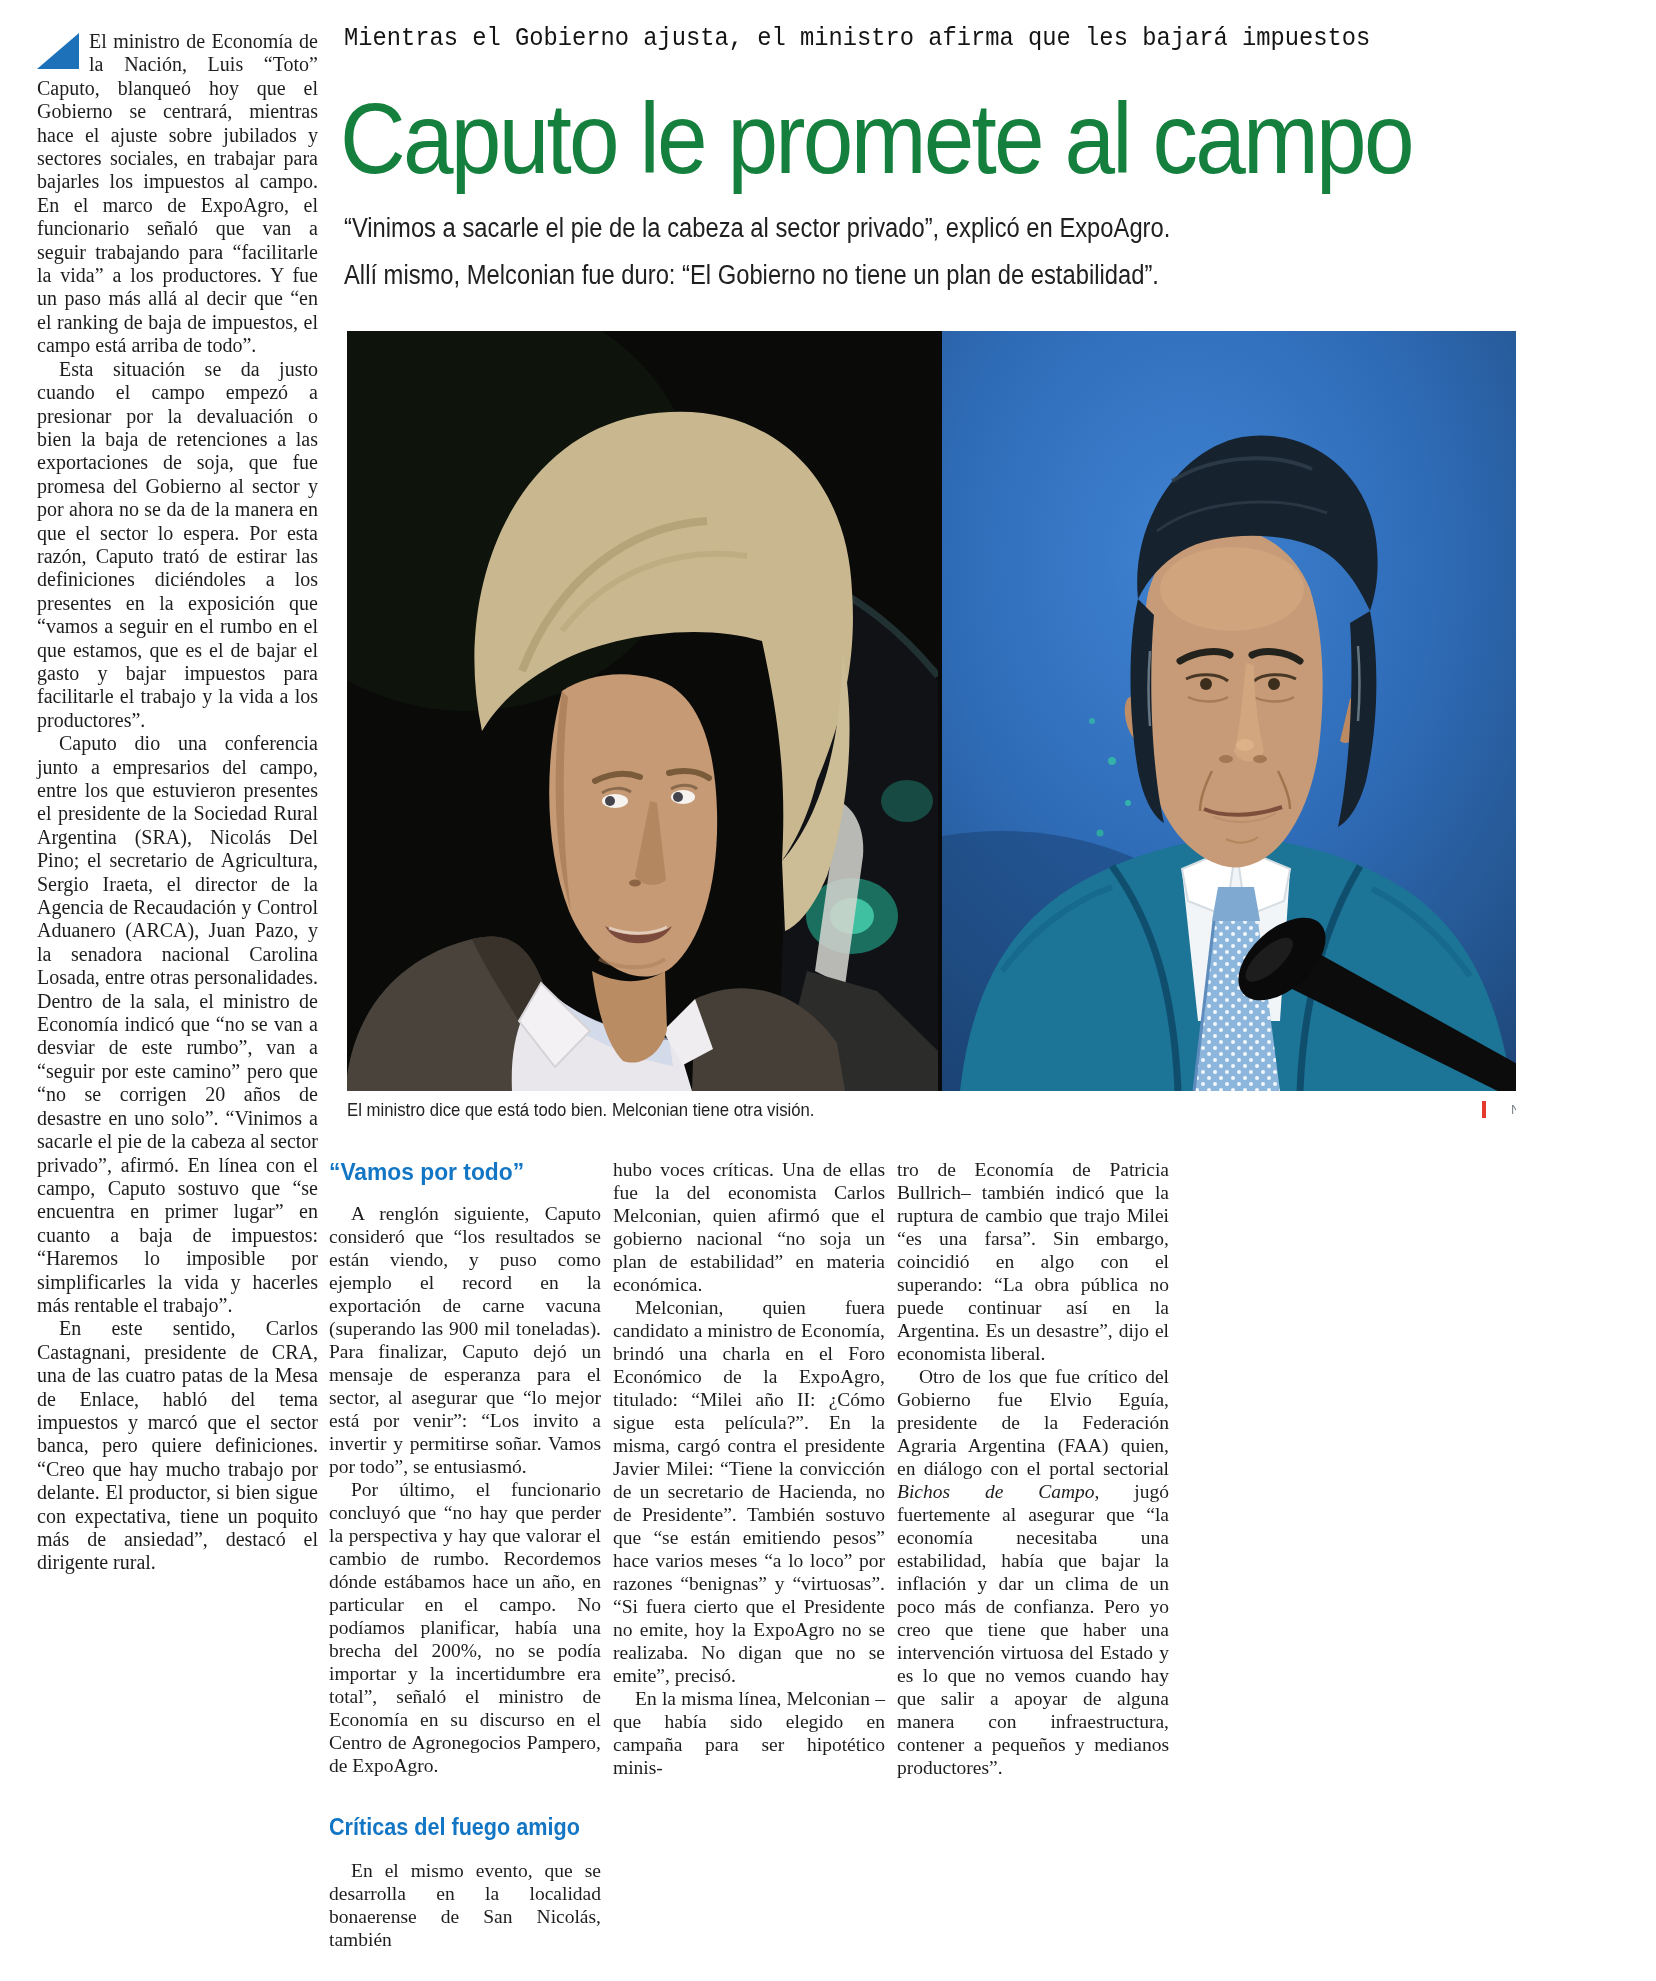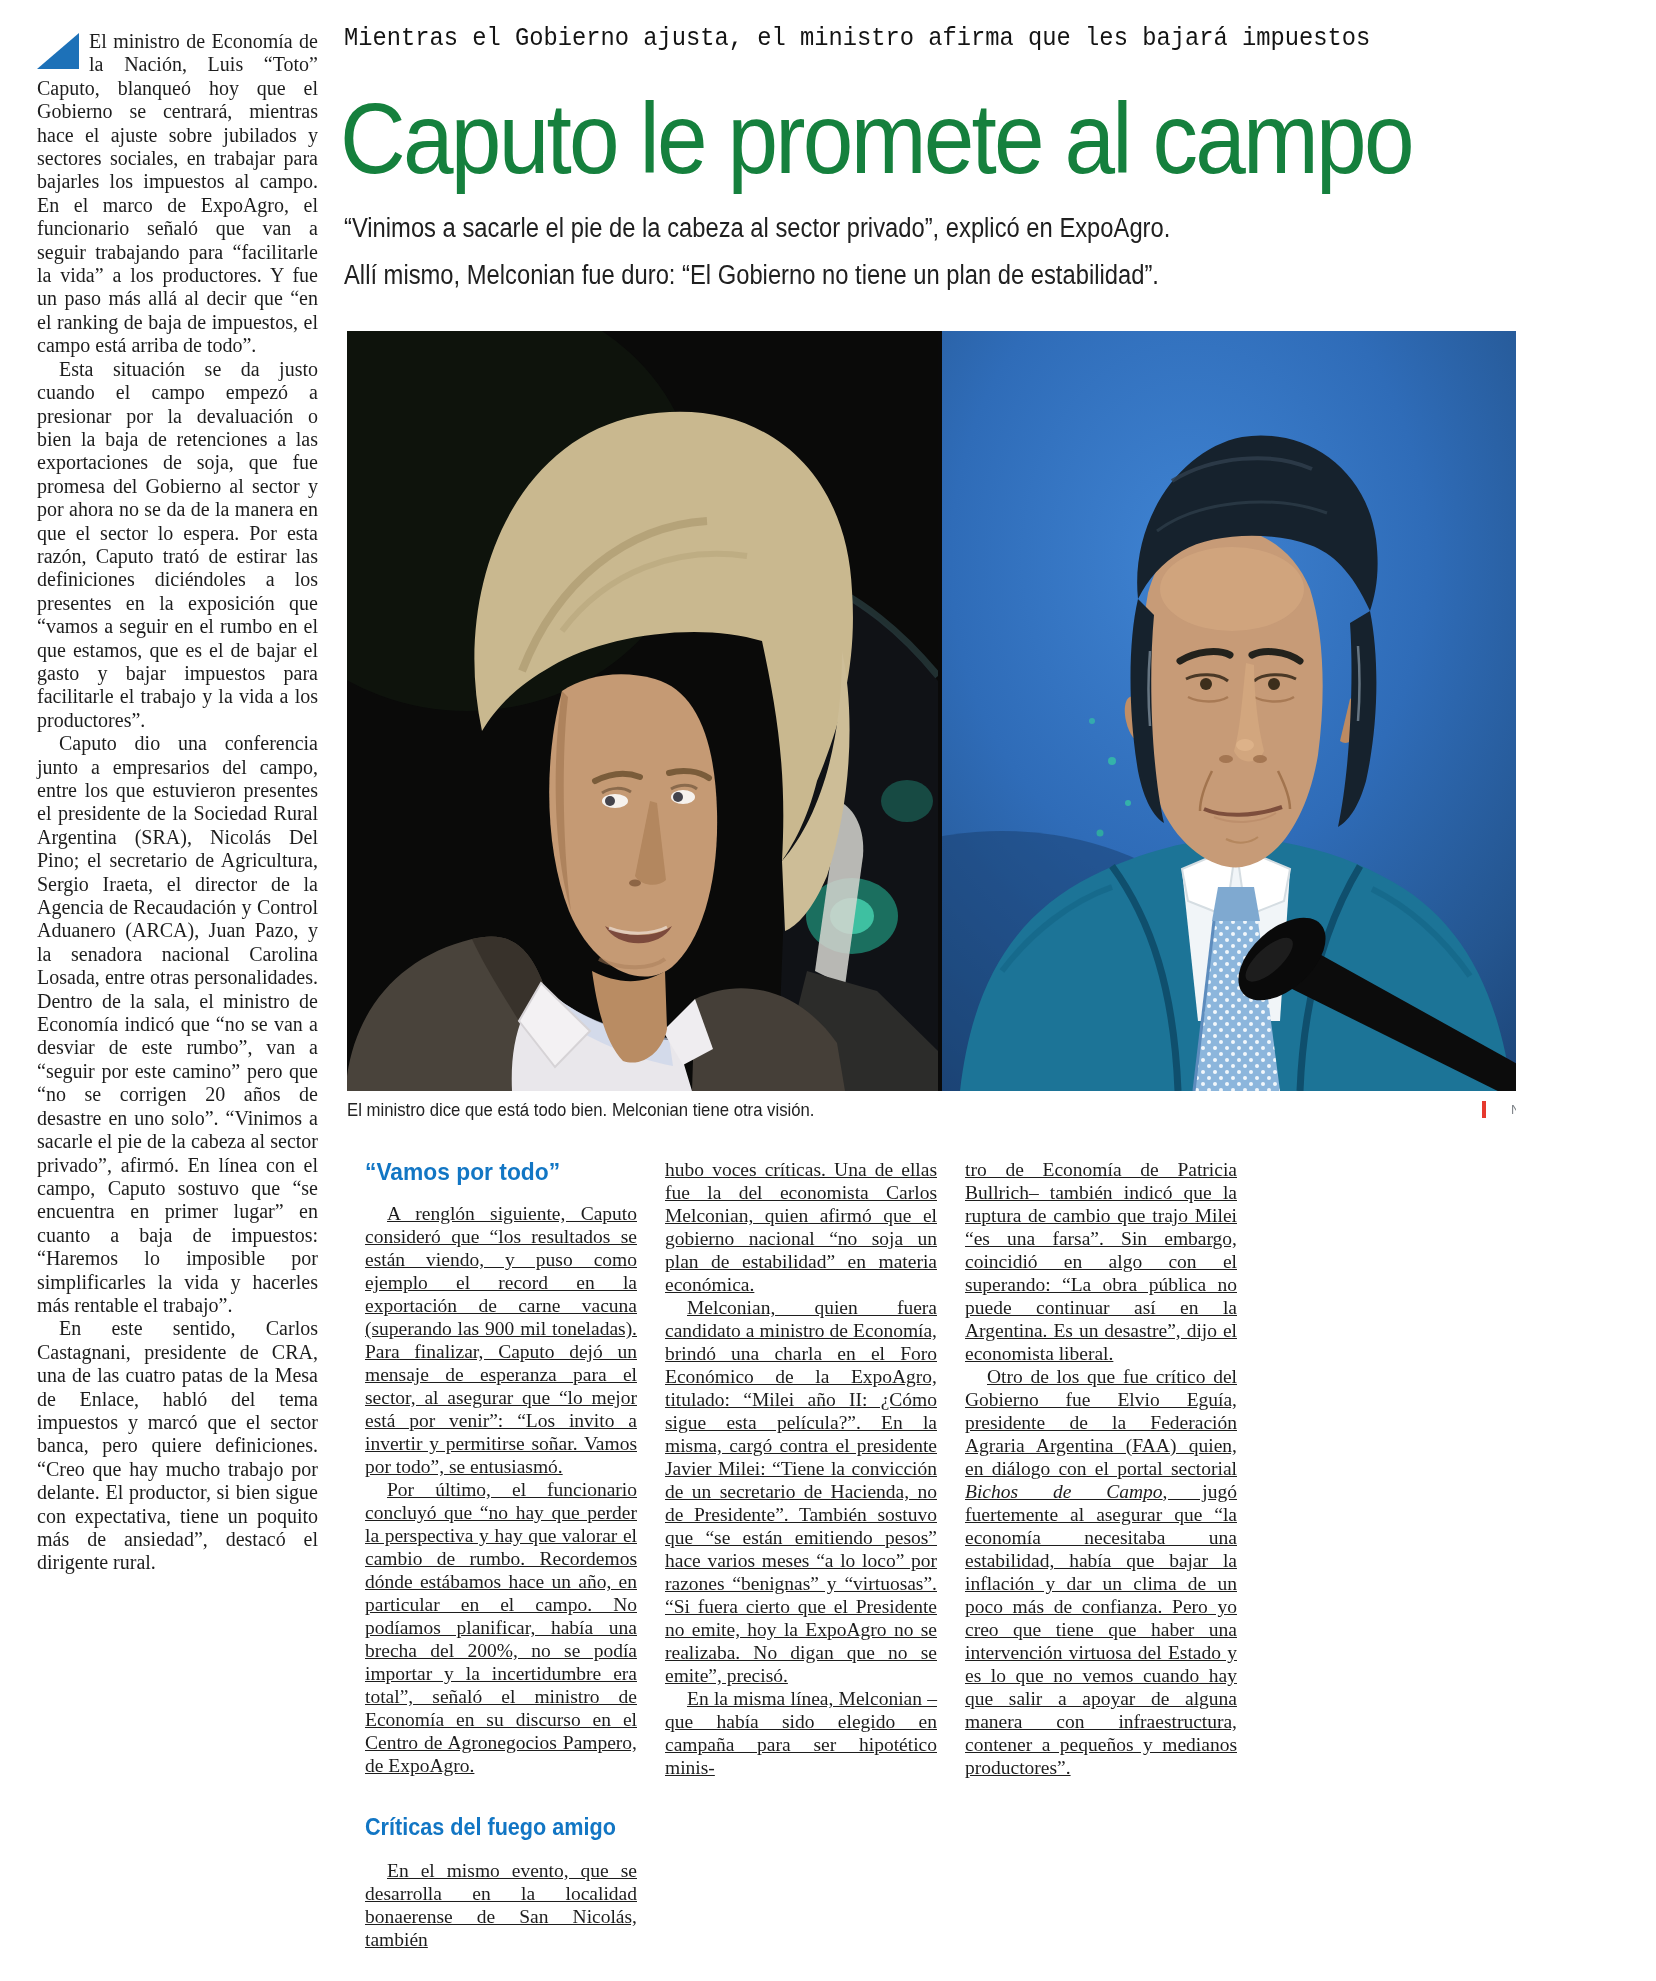--- a/index.html
+++ b/index.html
@@ -30,21 +30,21 @@
 
   
   .caption-row{position:absolute;left:347px;top:1099px;width:1183px;display:flex;
         justify-content:space-between;align-items:flex-start;font-family:"Liberation Sans",sans-serif;}
   .caption-text{font-size:19px;color:#222;}
   .credit{display:flex;align-items:center;margin-top:2px;gap:18px;}
   .credit-bar{width:4px;height:17px;background:#e6392e;margin-right:7px;}
   .credit-text{font-size:13px;color:#7d8287;letter-spacing:0.5px;}
 
   
-  .bottom{position:absolute;left:365px;top:1158px;display:flex;gap:28px;text-decoration:underline;}
+  .bottom{position:absolute;left:329px;top:1158px;display:flex;gap:12px;}
   .bcol{width:272px;}
   .bcol p{margin:0;font-size:19.5px;line-height:23px;text-align:justify;color:#1d1d1d;}
   .bcol p.ind{text-indent:22px;}
   .subhead{font-family:"Liberation Sans",sans-serif;font-weight:bold;font-size:24px;
         color:#1276c4;margin:0 0 16px 0;}
   .subhead.mid{margin-top:36px;margin-bottom:18px;}
   .it{font-style:italic;}
 </style>
 </head>
 <body>

